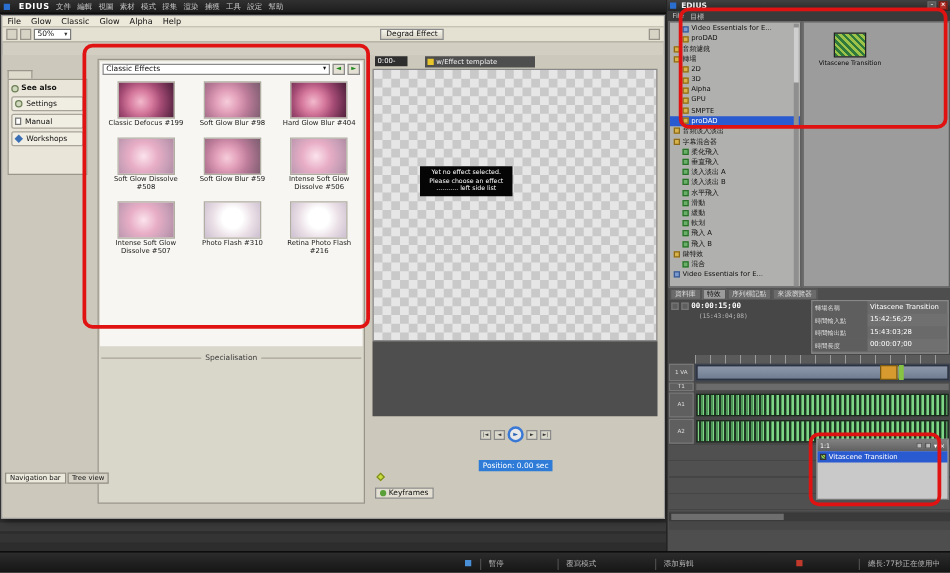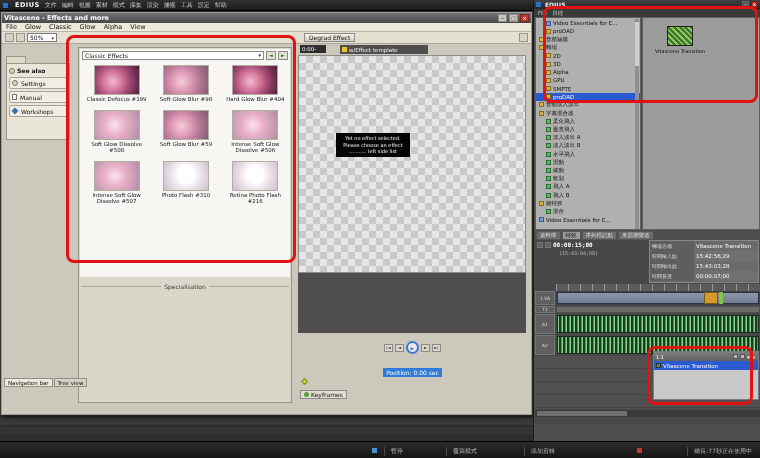--- a/index.html
+++ b/index.html
@@ -202,34 +202,27 @@
       <span class="windot"></span>
     </span>
   </div>
 
   <div class="abs behind">
     <div class="r1"></div>
       <div class="r2"></div>
   </div>
 
   <div class="abs vwin">
-    <div class="vtitle">
-      <span>Vitascene - Effects and more</span>
-      <span class="sp"></span>
-      <span class="wbtn">–</span>
-      <span class="wbtn">□</span>
-      <span class="wbtn close">×</span>
-    </div>
     <div class="vmenu">
       <span>File</span>
       <span>Glow</span>
       <span>Classic</span>
       <span>Glow</span>
       <span>Alpha</span>
-      <span>View</span>
+      <span>Help</span>
     </div>
     <div class="vtool">
       <span class="tico9"></span>
       <span class="tico9"></span>
       <span class="zoombox">
         <span>50%</span>
         <span class="car">▾</span>
       </span>
       <span class="degbtn">
         <span>Degrad Effect</span>

